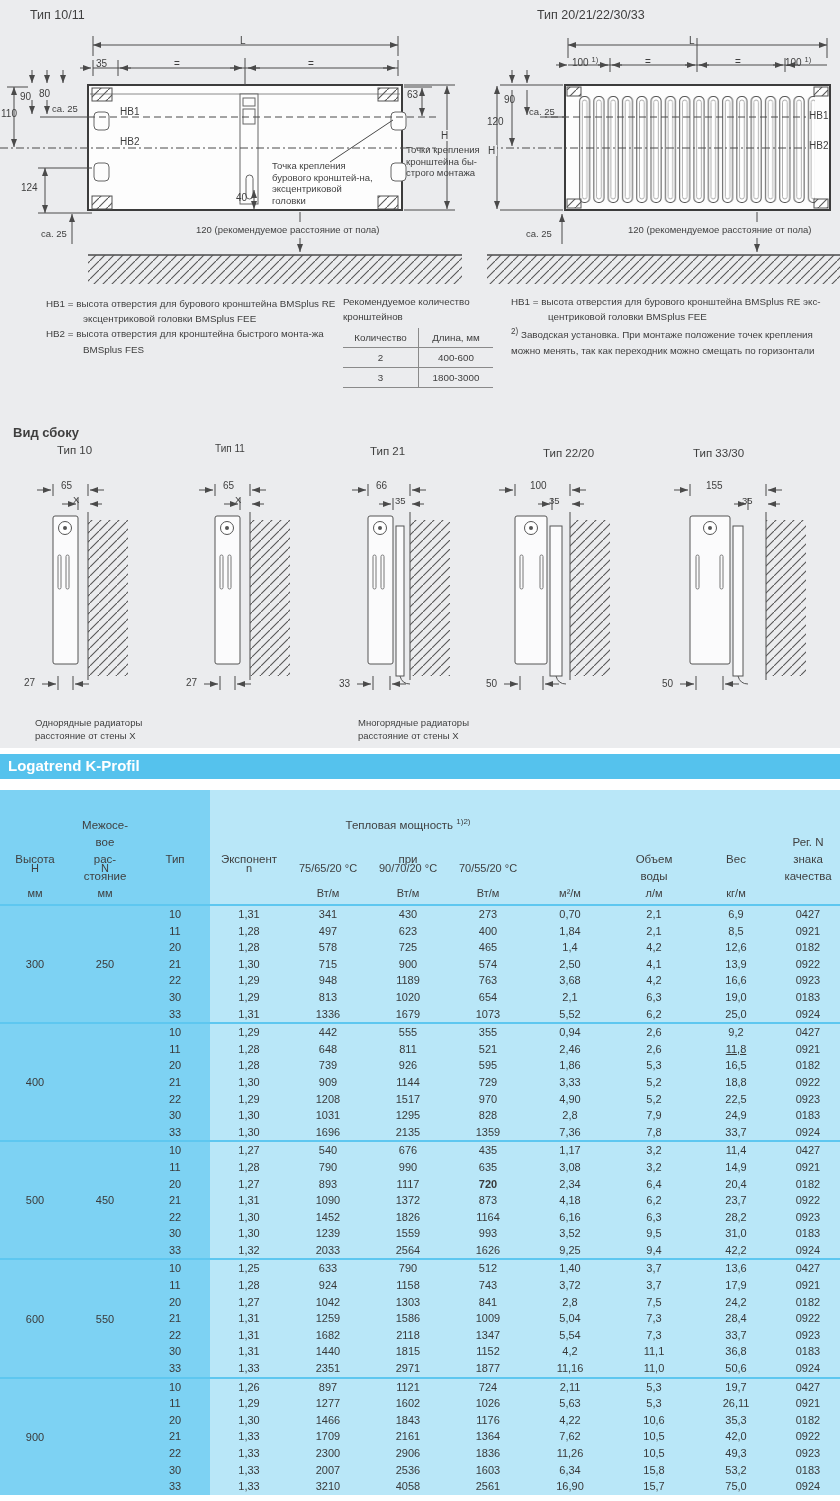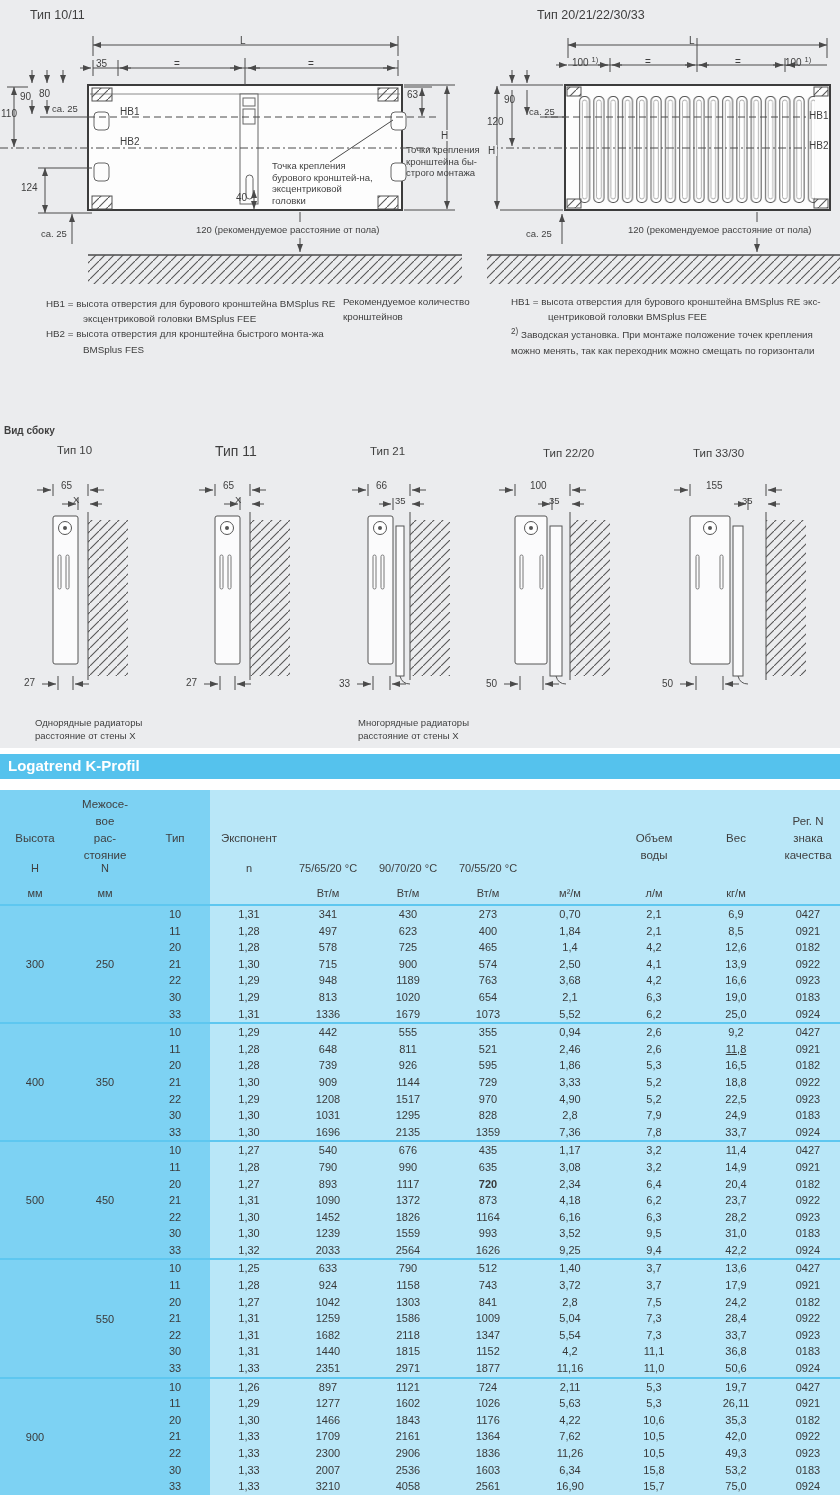--- a/index.html
+++ b/index.html
@@ -330,29 +330,43 @@
     <div class="lbl" style="left:809px;top:140px">HB2</div>
     <div class="lbl small" style="left:526px;top:228px">ca. 25</div>
     <div class="lbl small" style="left:628px;top:224px">120 (рекомендуемое расстояние от пола)</div>
 
     <div class="legend" style="left:46px;top:296px;width:296px">
       <p class="hang">HB1 = высота отверстия для бурового кронштейна BMSplus RE эксцентриковой головки BMSplus FEE</p>
       <p class="hang">HB2 = высота отверстия для кронштейна быстрого монта-жа BMSplus FES</p>
     </div>
 
     <div class="legend" style="left:343px;top:294px;width:150px">Рекомендуемое количество кронштейнов</div>
+    <div class="mini-table" style="left:343px;top:328px">
+      <div class="mt-row head">
+        <div>Количество</div>
+        <div>Длина, мм</div>
+      </div>
+      <div class="mt-row body">
+        <div>2</div>
+        <div>400-600</div>
+      </div>
+      <div class="mt-row body">
+        <div>3</div>
+        <div>1800-3000</div>
+      </div>
+    </div>
 
     <div class="legend" style="left:511px;top:294px;width:330px">
       <p class="hang">HB1 = высота отверстия для бурового кронштейна BMSplus RE экс-центриковой головки BMSplus FEE</p>
       <p><sup>2)</sup> <span>Заводская установка. При монтаже положение точек крепления можно менять, так как переходник можно смещать по горизонтали</span></p>
     </div>
 
-    <div class="lbl bold" style="left:4px;top:425px;font-size:10px">Вид сбоку</div>
+    <div class="lbl bold" style="left:13px;top:425px;font-size:13px">Вид сбоку</div>
     <div class="lbl" style="left:57px;top:444px;font-size:11.5px">Тип 10</div>
-    <div class="lbl" style="left:215px;top:443px;font-size:14px">Тип 11</div>
+    <div class="lbl" style="left:215px;top:443px;font-size:10px">Тип 11</div>
     <div class="lbl" style="left:370px;top:445px;font-size:11.5px">Тип 21</div>
     <div class="lbl" style="left:543px;top:447px;font-size:11.5px">Тип 22/20</div>
     <div class="lbl" style="left:693px;top:447px;font-size:11.5px">Тип 33/30</div>
 
     <div class="lbl" style="left:61px;top:480px">65</div>
     <div class="lbl" style="left:223px;top:480px">65</div>
     <div class="lbl" style="left:376px;top:480px">66</div>
     <div class="lbl" style="left:530px;top:480px">100</div>
     <div class="lbl" style="left:706px;top:480px">155</div>
 
@@ -381,20 +395,24 @@
   <div class="spec">
     <div class="thead">
       <div class="grid11 hrow1">
         <div class="hc up" style="grid-column:1">Высота</div>
         <div class="hc" style="grid-column:2">Межосе-
 вое
 рас-
 стояние</div>
         <div class="hc up" style="grid-column:3">Тип</div>
         <div class="hc up" style="grid-column:4">Экспонент</div>
+        <div class="hc" style="grid-column:5 / 8">
+          <div><span>Тепловая мощность</span> <sup>1)2)</sup></div>
+          <div>при</div>
+        </div>
         <div class="hc" style="grid-column:9">Объем
 воды</div>
         <div class="hc up" style="grid-column:10">Вес</div>
         <div class="hc" style="grid-column:11">Рег. N
 знака
 качества</div>
       </div>
       <div class="grid11 hrow2">
         <div class="hc" style="grid-column:1">H</div>
         <div class="hc" style="grid-column:2">N</div>
@@ -477,21 +495,20 @@
           <div class="tcell" style="grid-area: 7 / 5;">1336</div>
           <div class="tcell" style="grid-area: 7 / 6;">1679</div>
           <div class="tcell" style="grid-area: 7 / 7;">1073</div>
           <div class="tcell" style="grid-area: 7 / 8;">5,52</div>
           <div class="tcell" style="grid-area: 7 / 9;">6,2</div>
           <div class="tcell" style="grid-area: 7 / 10;">25,0</div>
           <div class="tcell" style="grid-area: 7 / 11;">0924</div>
         </div>
         <div class="grid11 tgroup">
           <div class="gcell" style="grid-area: 1 / 1 / span 7;">400</div>
-          <div class="gcell" style="grid-area: 1 / 2 / span 7;">350</div>
           <div class="tcell" style="grid-area: 1 / 3;">10</div>
           <div class="tcell" style="grid-area: 1 / 4;">1,29</div>
           <div class="tcell" style="grid-area: 1 / 5;">442</div>
           <div class="tcell" style="grid-area: 1 / 6;">555</div>
           <div class="tcell" style="grid-area: 1 / 7;">355</div>
           <div class="tcell" style="grid-area: 1 / 8;">0,94</div>
           <div class="tcell" style="grid-area: 1 / 9;">2,6</div>
           <div class="tcell" style="grid-area: 1 / 10;">9,2</div>
           <div class="tcell" style="grid-area: 1 / 11;">0427</div>
           <div class="tcell" style="grid-area: 2 / 3;">11</div>
@@ -610,20 +627,21 @@
           <div class="tcell" style="grid-area: 7 / 4;">1,32</div>
           <div class="tcell" style="grid-area: 7 / 5;">2033</div>
           <div class="tcell" style="grid-area: 7 / 6;">2564</div>
           <div class="tcell" style="grid-area: 7 / 7;">1626</div>
           <div class="tcell" style="grid-area: 7 / 8;">9,25</div>
           <div class="tcell" style="grid-area: 7 / 9;">9,4</div>
           <div class="tcell" style="grid-area: 7 / 10;">42,2</div>
           <div class="tcell" style="grid-area: 7 / 11;">0924</div>
         </div>
         <div class="grid11 tgroup">
+          <div class="gcell" style="grid-area: 1 / 1 / span 7;">600</div>
           <div class="gcell" style="grid-area: 1 / 2 / span 7;">550</div>
           <div class="tcell" style="grid-area: 1 / 3;">10</div>
           <div class="tcell" style="grid-area: 1 / 4;">1,25</div>
           <div class="tcell" style="grid-area: 1 / 5;">633</div>
           <div class="tcell" style="grid-area: 1 / 6;">790</div>
           <div class="tcell" style="grid-area: 1 / 7;">512</div>
           <div class="tcell" style="grid-area: 1 / 8;">1,40</div>
           <div class="tcell" style="grid-area: 1 / 9;">3,7</div>
           <div class="tcell" style="grid-area: 1 / 10;">13,6</div>
           <div class="tcell" style="grid-area: 1 / 11;">0427</div>

